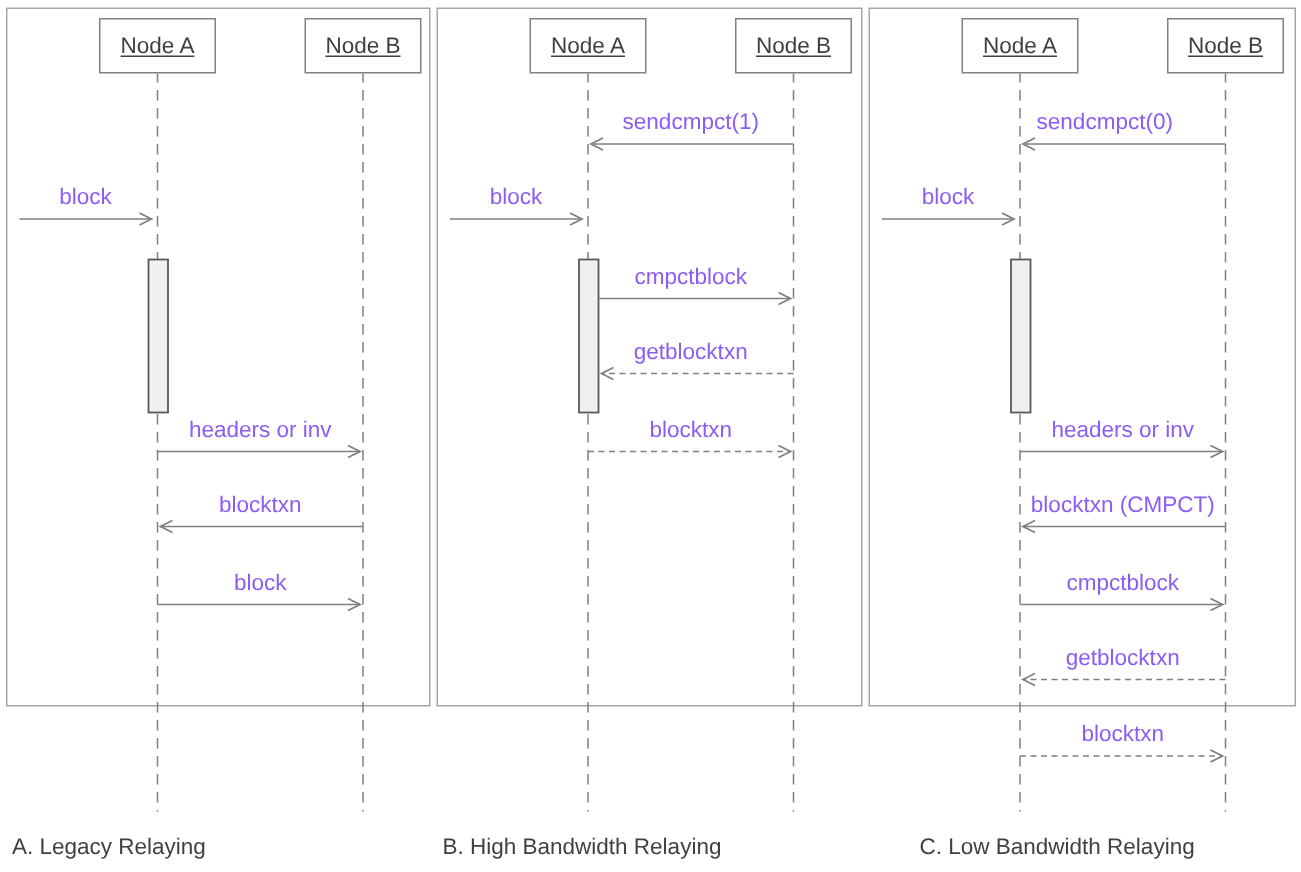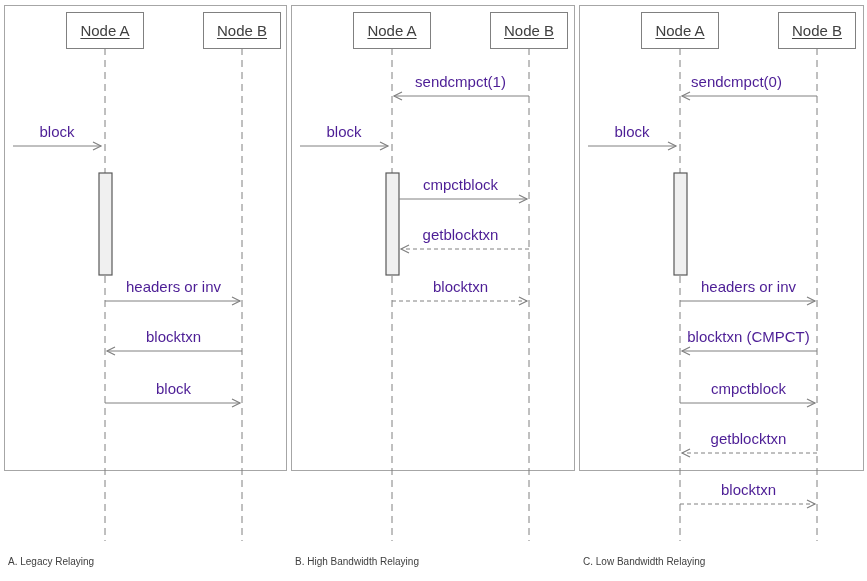--- a/index.html
+++ b/index.html
@@ -15,25 +15,25 @@
   .node-box{
     position:absolute;top:6px;width:78px;height:37px;box-sizing:border-box;
     border:1px solid #808080;background:#ffffff;z-index:2;
     display:flex;align-items:center;justify-content:center;
   }
   .node-label{
     font-size:15px;color:#404040;text-decoration:underline;
     text-underline-offset:2px;white-space:nowrap;
   }
   .msg-label{
-    position:absolute;z-index:2;font-size:15px;color:#4c1d95;
+    position:absolute;z-index:2;font-size:15px;color:#8b5cf6;
     text-align:center;height:20px;line-height:20px;white-space:nowrap;
   }
   .caption{
-    position:absolute;top:556px;font-size:10px;color:#404040;z-index:2;
+    position:absolute;top:556px;font-size:15px;color:#404040;z-index:2;
     white-space:nowrap;
   }
 </style>
 </head>
 <body>
 
 <div id="root">
 
   <div class="panel" style="left:4px;width:283px;">
     <svg width="281" height="544" viewBox="0 0 281 544">
@@ -108,15 +108,15 @@
       <span class="node-label">Node B</span>
     </div>
     <div class="msg-label" style="left:88px;top:66px;width:137px;">sendcmpct(0)</div>
     <div class="msg-label" style="left:8px;top:116px;width:88px;">block</div>
     <div class="msg-label" style="left:100px;top:271px;width:137px;">headers or inv</div>
     <div class="msg-label" style="left:100px;top:321px;width:137px;">blocktxn (CMPCT)</div>
     <div class="msg-label" style="left:100px;top:373px;width:137px;">cmpctblock</div>
     <div class="msg-label" style="left:100px;top:423px;width:137px;">getblocktxn</div>
     <div class="msg-label" style="left:100px;top:474px;width:137px;">blocktxn</div>
   </div>
-  <div class="caption" style="left:583px;">C. Low Bandwidth Relaying</div>
+  <div class="caption" style="left:613px;">C. Low Bandwidth Relaying</div>
 
 </div>
 
 </body></html>

